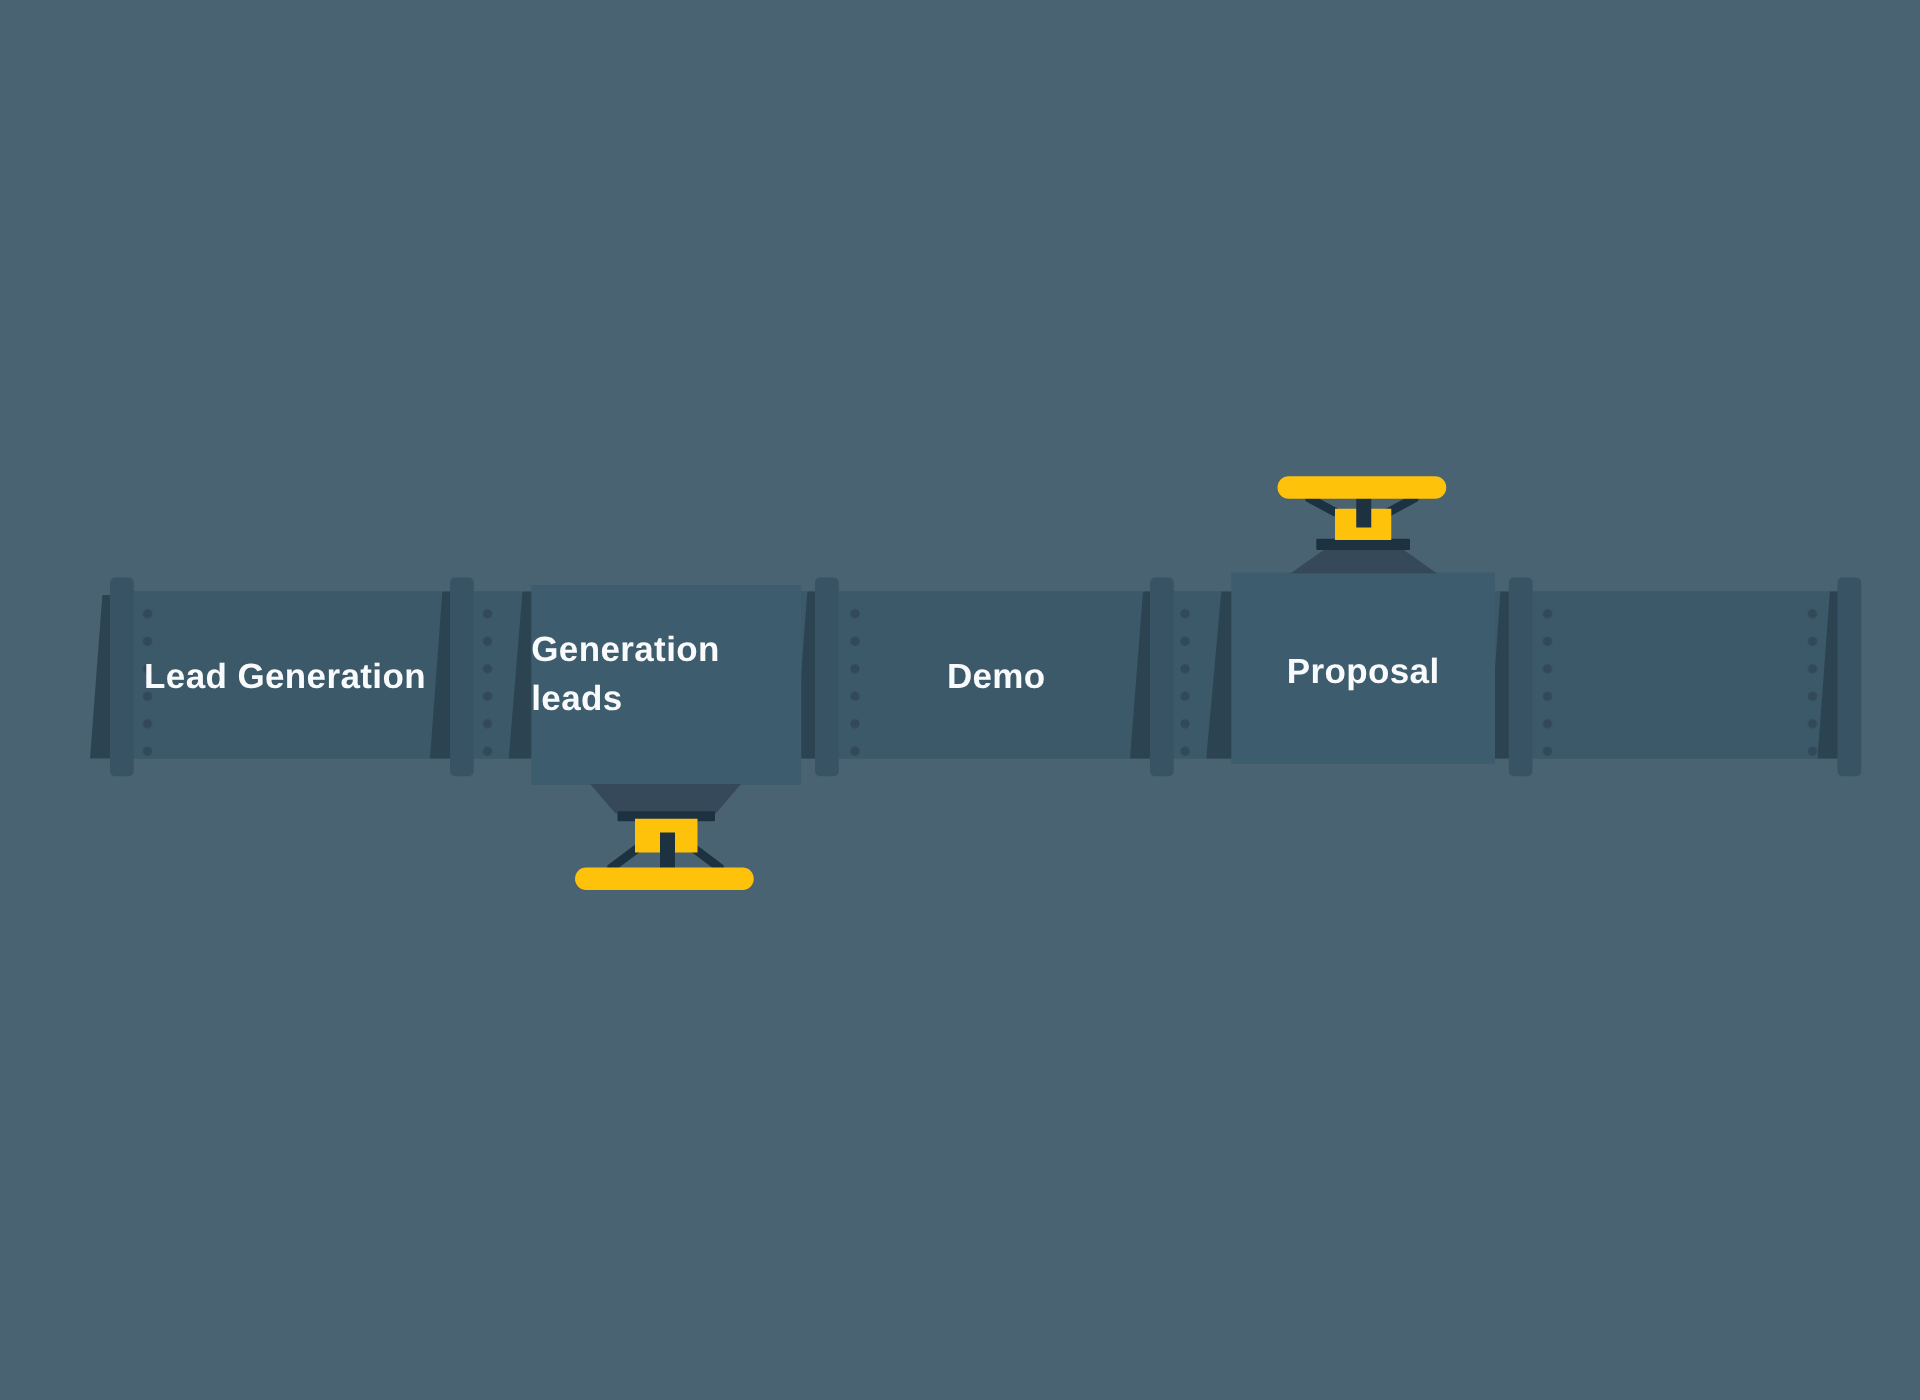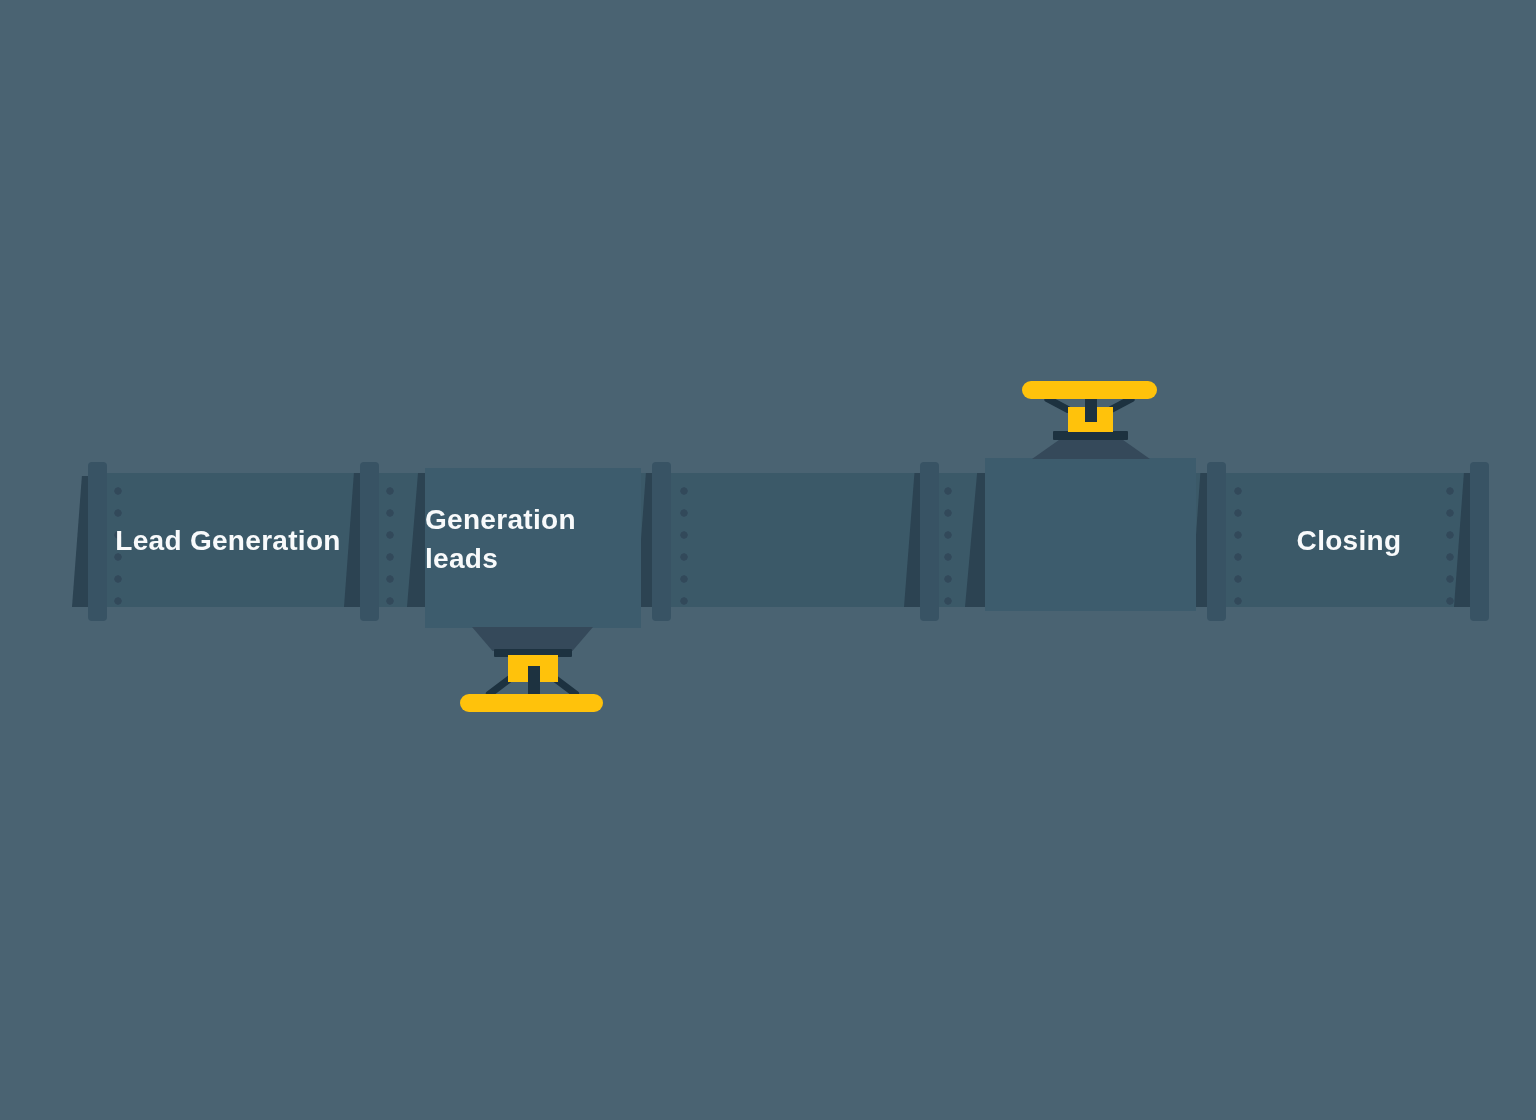--- a/index.html
+++ b/index.html
@@ -107,17 +107,20 @@
     <div class="valve-stem" style="left:1085px;top:394px;height:28px;"></div>
     <div class="valve-handle" style="left:1022px;top:381px;width:135px;height:18px;"></div>
   </div>
 
   <div class="label" style="left:100px;top:473px;width:256px;height:134px;">
     <span>Lead Generation</span>
   </div>
   <div class="label" style="left:425px;top:468px;width:216px;height:160px;padding-bottom:18px;box-sizing:border-box;">
     <span>Generation leads</span>
   </div>
-  <div class="label" style="left:1227px;top:473px;width:244px;height:134px;">
-    <span>Closing</span>
+  <div class="label" style="left:672px;top:473px;width:250px;height:134px;">
+    <span>Demo</span>
+  </div>
+  <div class="label" style="left:985px;top:458px;width:211px;height:153px;padding-top:4px;box-sizing:border-box;">
+    <span>Proposal</span>
   </div>
 
 </div>
 
 </body></html>

